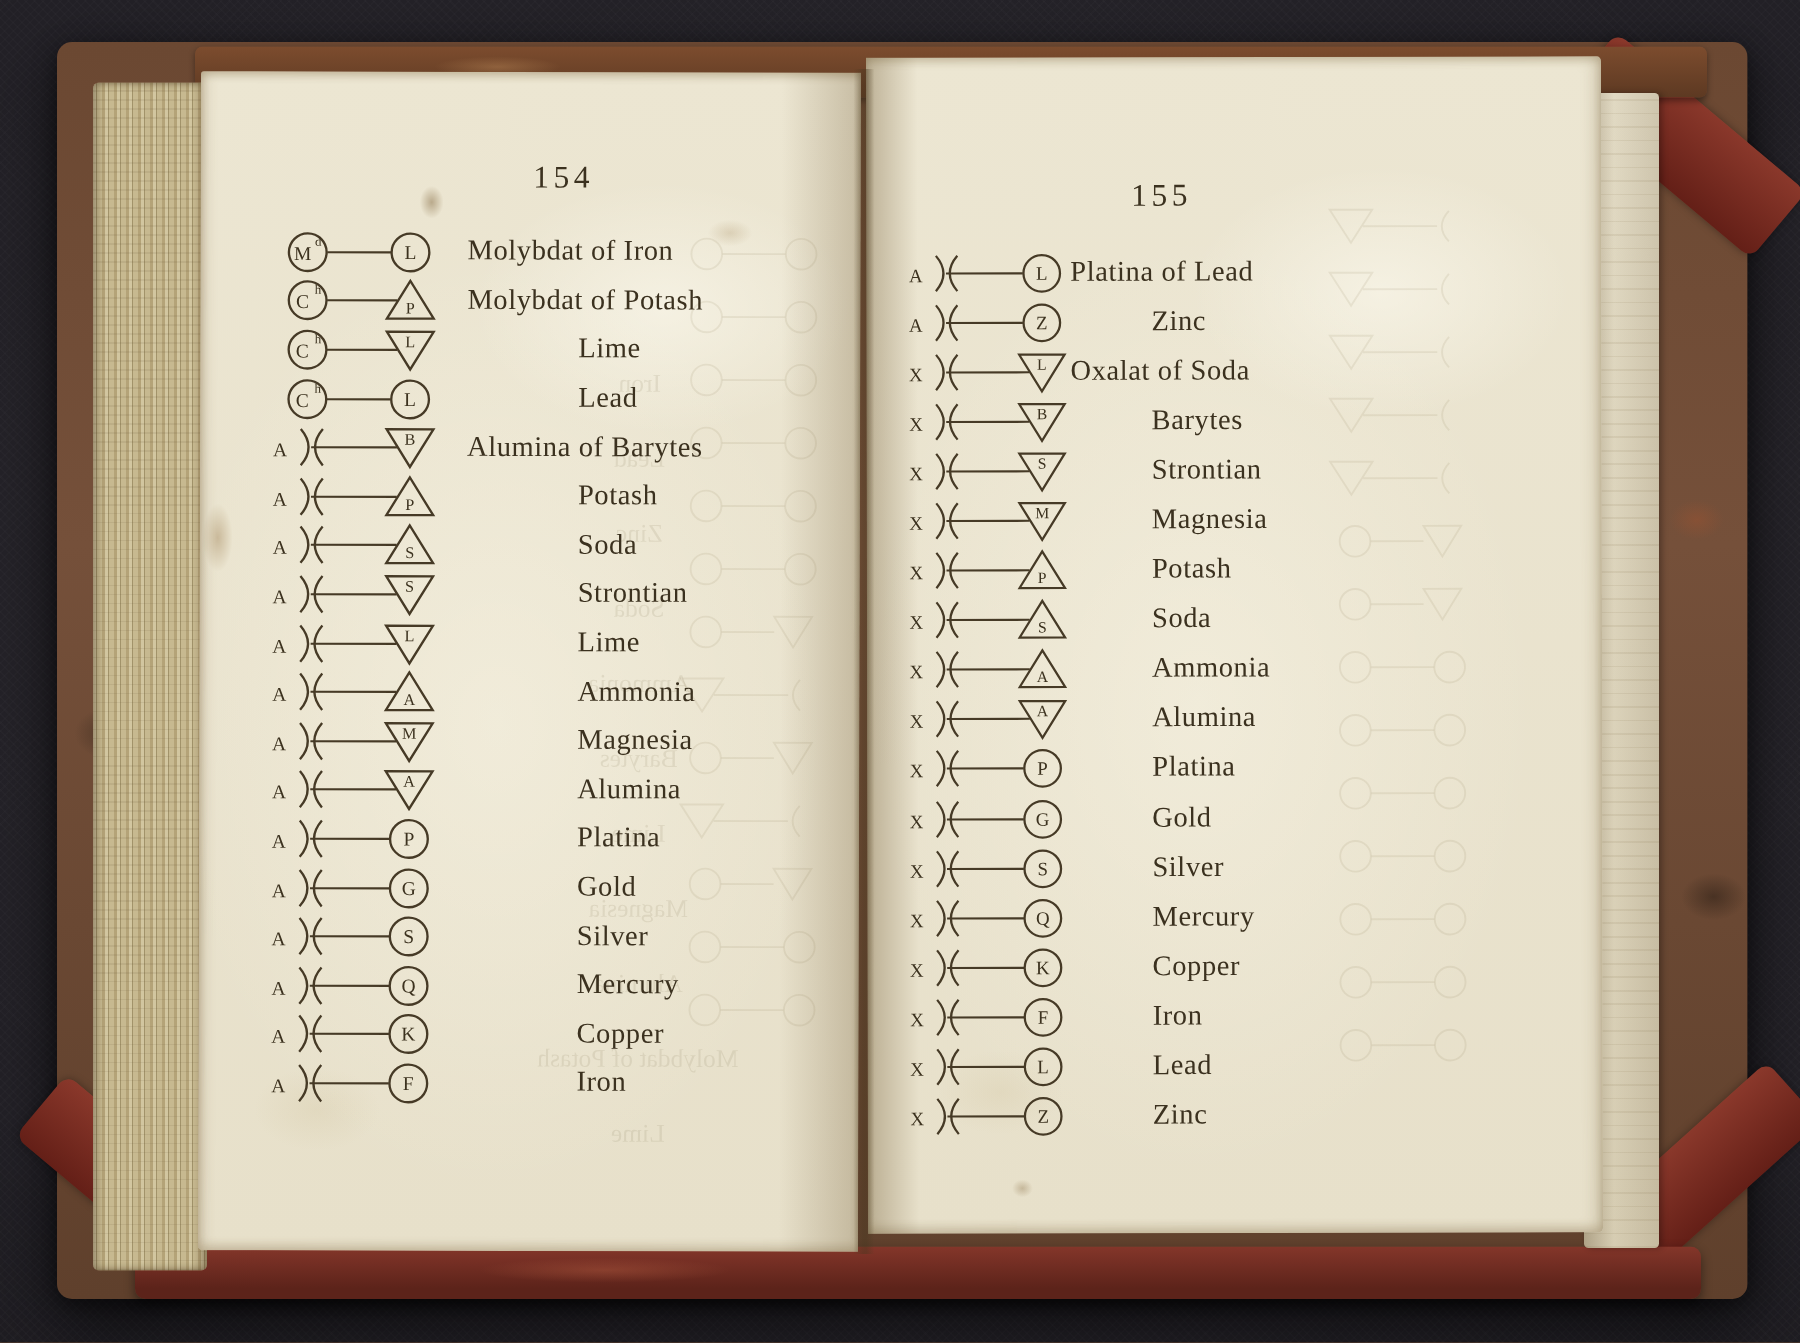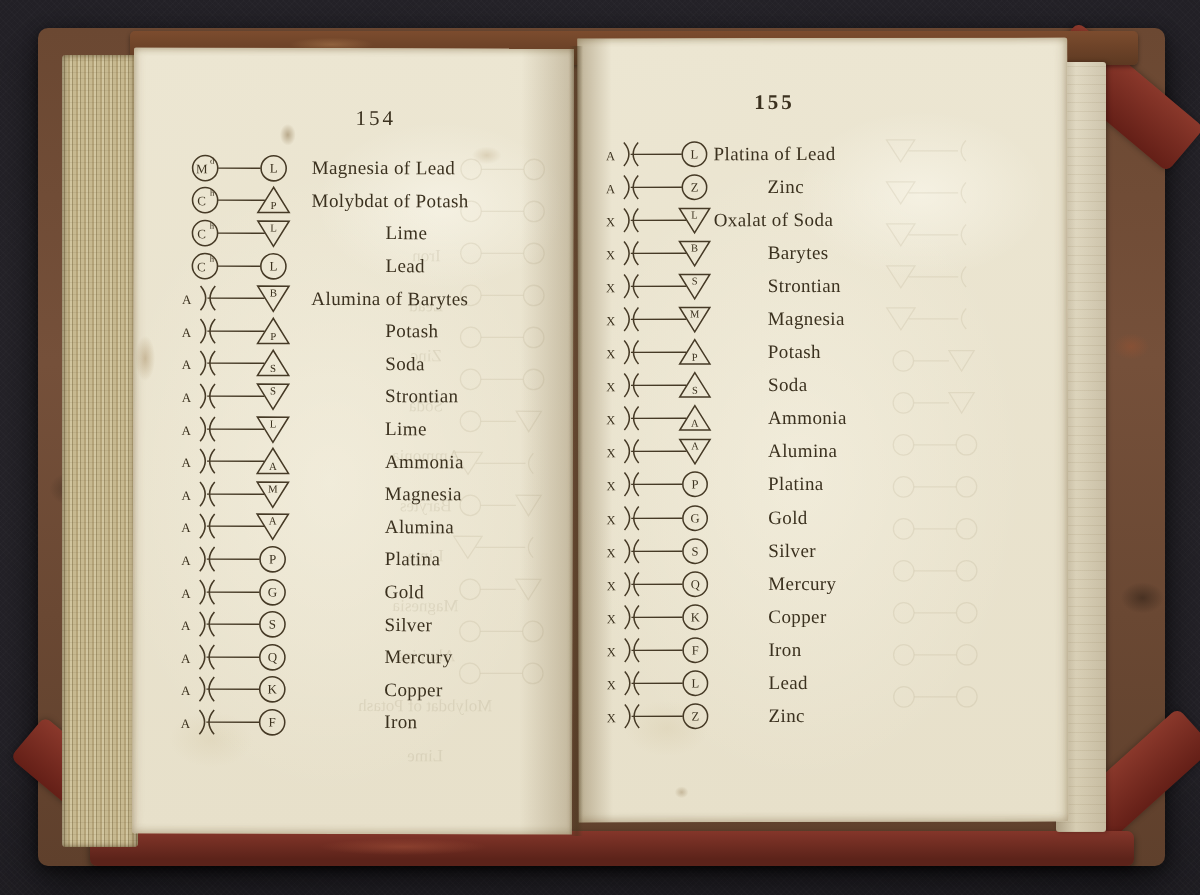--- a/index.html
+++ b/index.html
@@ -76,21 +76,21 @@
   .page-left::after{content:"";position:absolute;inset:0;pointer-events:none;
     background:linear-gradient(to right, transparent 88%, rgba(112,90,52,.30));}
   .page-right{left:540px;top:10px;width:490px;height:784px;border-radius:0 3px 3px 0;transform:rotate(-.1deg);
     box-shadow:inset 0 3px 5px rgba(120,95,55,.22), inset -5px 0 9px rgba(120,95,55,.22), inset 0 -4px 6px rgba(120,95,55,.2);}
   .page-right::before{content:"";position:absolute;inset:0;pointer-events:none;
     background:linear-gradient(to right, rgba(112,90,52,.38), transparent 7%);}
   .gutter{position:absolute;left:531px;top:18px;width:14px;height:790px;z-index:6;
     background:linear-gradient(to right, transparent, rgba(70,55,30,.38) 45%, rgba(70,55,30,.42) 60%, transparent);}
   .pagenum{font-size:21px;letter-spacing:3px;color:#3b311f;text-align:center;}
   .page-left .pagenum{margin-top:58px;transform:translateX(22px);}
-  .page-right .pagenum{margin-top:52px;transform:translateX(-48px);font-weight:bold;}
+  .page-right .pagenum{margin-top:80px;transform:translateX(-48px);}
   .rows{position:relative;z-index:2;}
   .page-left .rows{margin-top:21px;margin-left:42px;}
   .page-right .rows{margin-top:22px;margin-left:22px;}
   .row{display:flex;align-items:center;}
   .page-left .row{height:32.6px;}
   .page-right .row{height:33.1px;}
   .sym{flex:none;display:block;}
   .page-left .sym{width:130px;height:33px;}
   .page-right .sym{width:126px;height:32px;}
   .sym .sh{fill:none;stroke:#463a26;stroke-width:1.8;}
@@ -216,21 +216,21 @@
     <div class="rows" id="rows-left">
         <div class="row">
           <svg class="sym" viewBox="0 0 150 38">
             <line class="ln" x1="49" y1="19" x2="98" y2="19"></line>
             <circle class="sh" cx="34" cy="19" r="14.5"></circle>
             <text class="t" x="30" y="25">M</text>
             <text class="sup" x="42" y="14">d</text>
             <circle class="sh" cx="113" cy="19" r="14.5"></circle>
             <text class="t" x="113" y="24">L</text>
           </svg>
-          <div class="lbl">Magnesia of Lead</div>
+          <div class="lbl">Molybdat of Iron</div>
         </div>
         <div class="row">
           <svg class="sym" viewBox="0 0 150 38">
             <line class="ln" x1="49" y1="19" x2="103" y2="19"></line>
             <circle class="sh" cx="34" cy="19" r="14.5"></circle>
             <text class="t" x="30" y="25">C</text>
             <text class="sup" x="42" y="14">h</text>
             <path class="sh" d="M113,4 L95,33 L131,33 Z"></path>
             <text class="tt" x="113" y="29">P</text>
           </svg>

